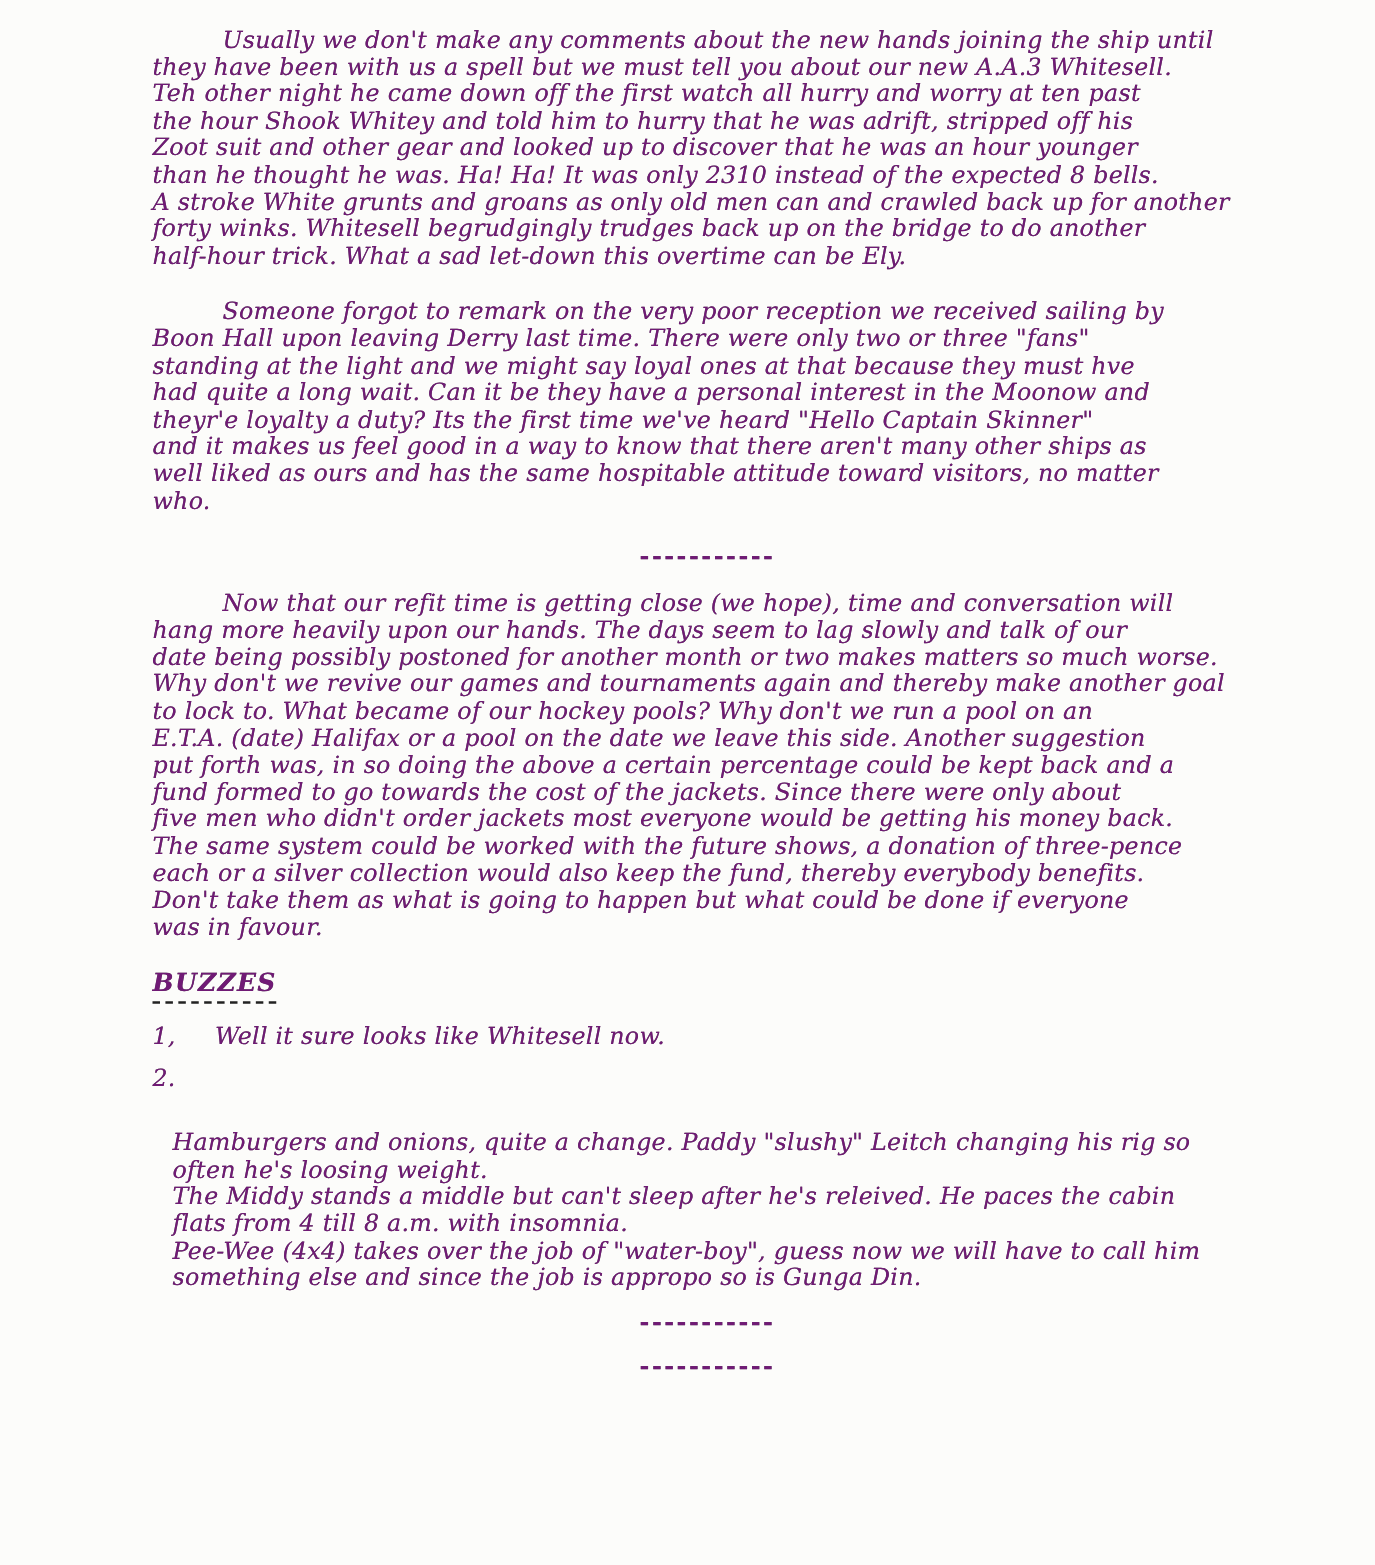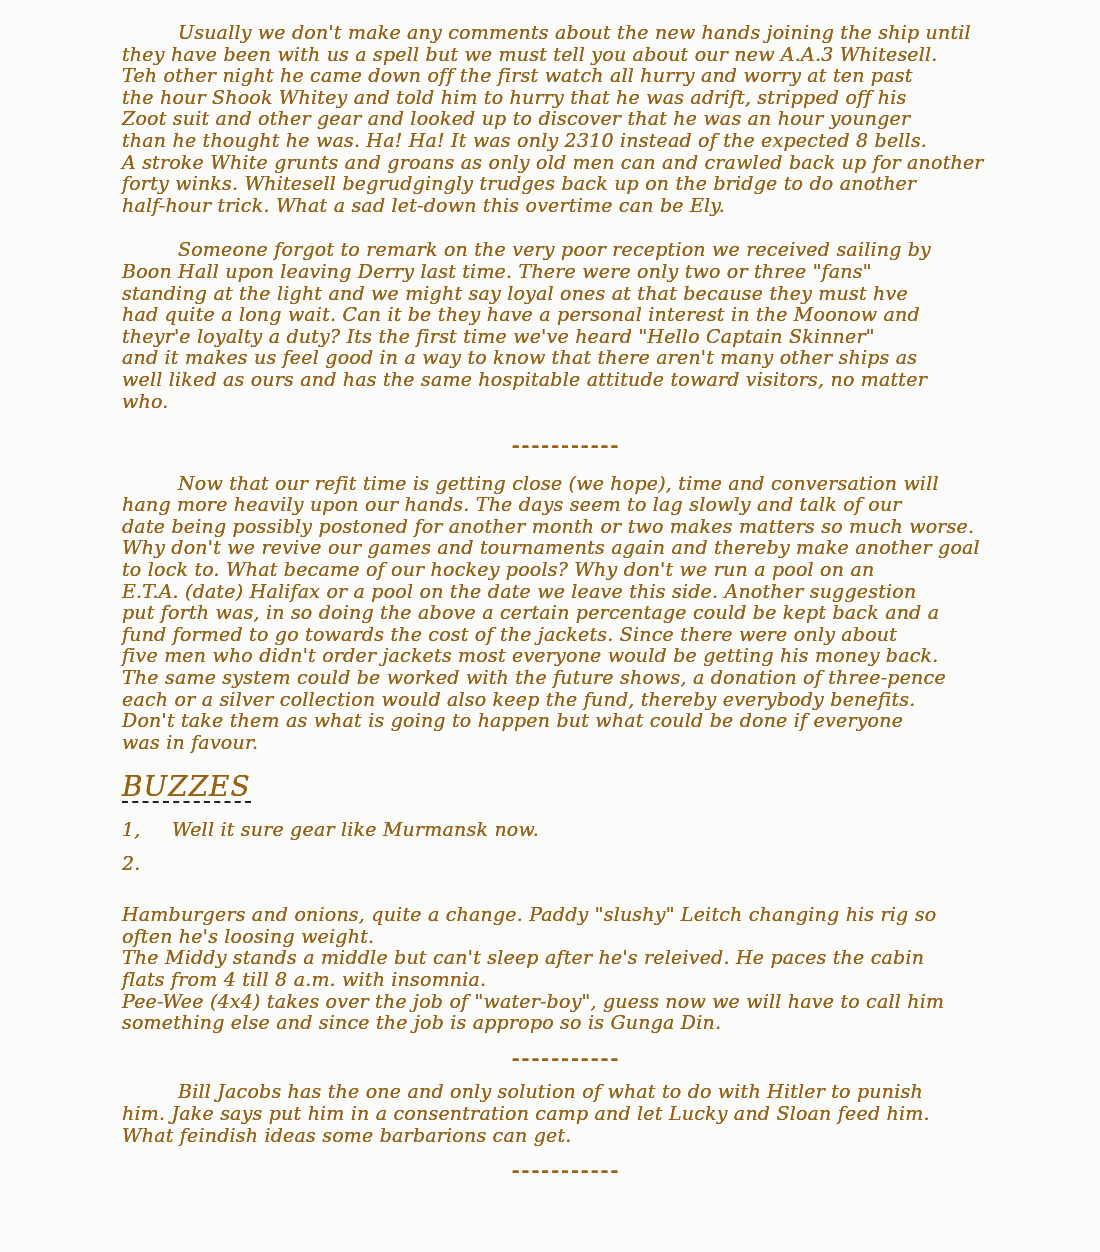--- a/index.html
+++ b/index.html
@@ -6,21 +6,21 @@
     margin: 0;
     padding: 0;
     background: #f6f6f3;
   }
   .page {
     position: relative;
     width: 1100px;
     height: 1252px;
     margin: 0 auto;
     background: #fcfcfa;
-    color: #a16207;
+    color: #701a75;
     font-family: "DejaVu Serif", serif;
     font-style: italic;
     font-size: 19px;
     line-height: 21.6px;
     letter-spacing: 0.2px;
     box-sizing: border-box;
     padding: 22px 60px 0 122px;
     overflow: hidden;
     text-shadow: 0 0 0.5px rgba(10,10,10,0.65);
   }
@@ -34,43 +34,43 @@
   .divider {
     text-align: center;
     font-weight: bold;
     font-style: normal;
     letter-spacing: 2px;
     margin: 2px 30px 16px 0;
   }
   .divider.tight-top { margin-top: 14px; margin-bottom: 10px; }
   .section-heading {
     margin: 0 0 16px 0;
-    font-size: 28px;
-    font-weight: normal;
+    font-size: 20px;
+    font-weight: bold;
     letter-spacing: 1px;
   }
   .section-heading .hd {
     display: inline-block;
     border-bottom: 2px dashed #222;
     padding-bottom: 3px;
   }
   .buzz-list {
     margin: 0 0 30px 0;
   }
   .buzz-item {
     display: flex;
     margin: 0 0 12px 0;
   }
   .buzz-marker {
     width: 50px;
     flex: 0 0 50px;
   }
   .monnow-block {
     white-space: pre-line;
-    margin: 0 0 0 0;
+    margin: 0 0 0 16px;
   }
   .final-para {
     white-space: pre-line;
     margin: 12px 0 0 0;
   }
 </style>
 </head>
 <body>
 
 <div class="page">
@@ -110,36 +110,33 @@
 Don't take them as what is going to happen but what could be done if everyone
 was in favour.</p>
 
   <h2 class="section-heading">
     <span class="hd">BUZZES</span>
   </h2>
 
   <div class="buzz-list">
     <div class="buzz-item">
       <span class="buzz-marker">1,</span>
-      <span class="buzz-text">Well it sure gear like Murmansk now.</span>
+      <span class="buzz-text">Well it sure looks like Whitesell now.</span>
     </div>
     <div class="buzz-item">
       <span class="buzz-marker">2.</span>
     </div>
   </div>
 
 
   <p class="monnow-block">Hamburgers and onions,  quite a change.  Paddy "slushy" Leitch changing his rig so
 often he's loosing weight.
 The Middy stands a middle but can't sleep after he's releived.  He paces the cabin
 flats from 4 till 8 a.m. with insomnia.
 Pee-Wee (4x4) takes over the job of "water-boy",  guess now we will have to call him
 something else and since the job is appropo so is Gunga Din.</p>
 
   <div class="divider tight-top">-----------</div>
 
-  <p class="final-para indent">Bill Jacobs has the one and only solution of what to do with Hitler to punish
-him.  Jake says put him in a consentration camp and let Lucky and Sloan feed him.
-What feindish ideas some barbarions can get.</p>
 
   <div class="divider tight-top">-----------</div>
 
 </div>
 
 </body></html>

